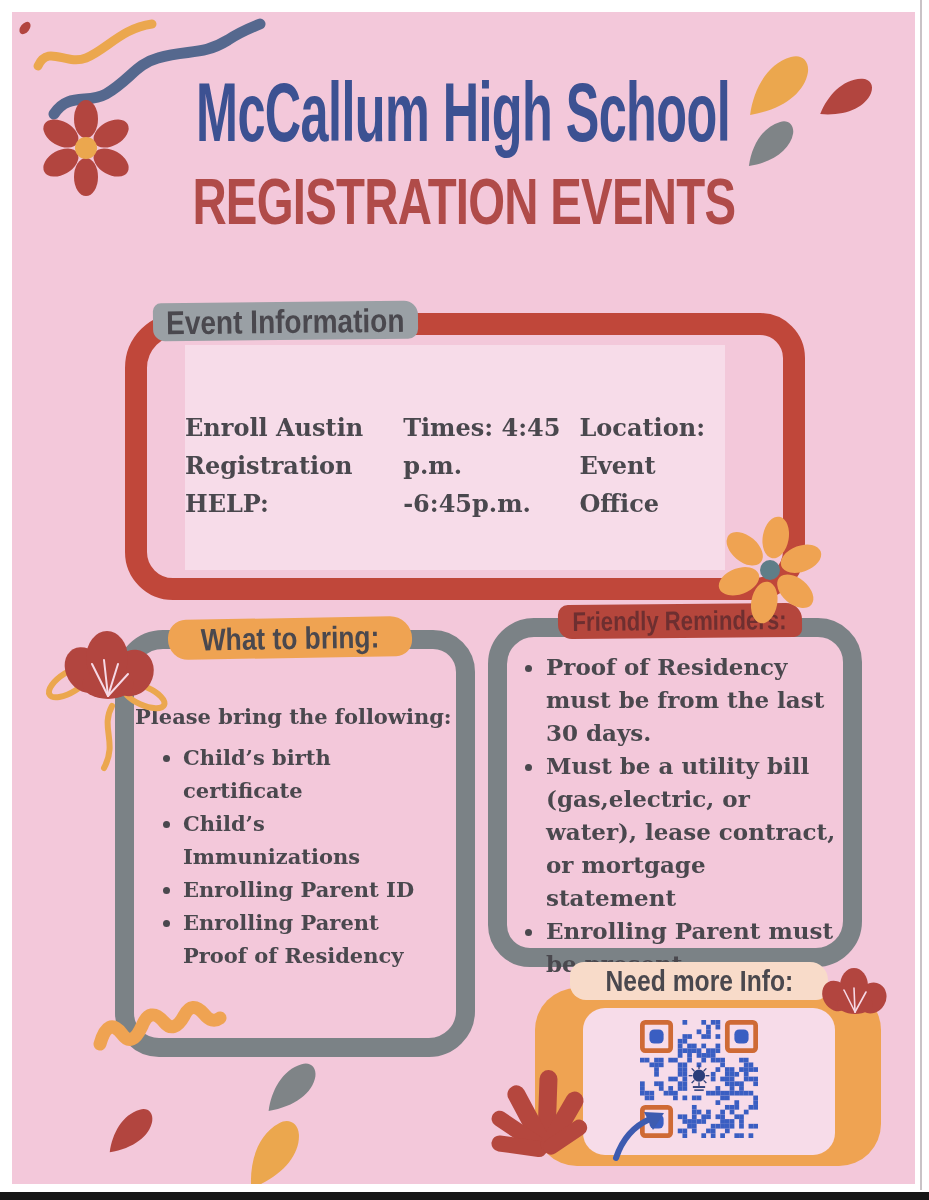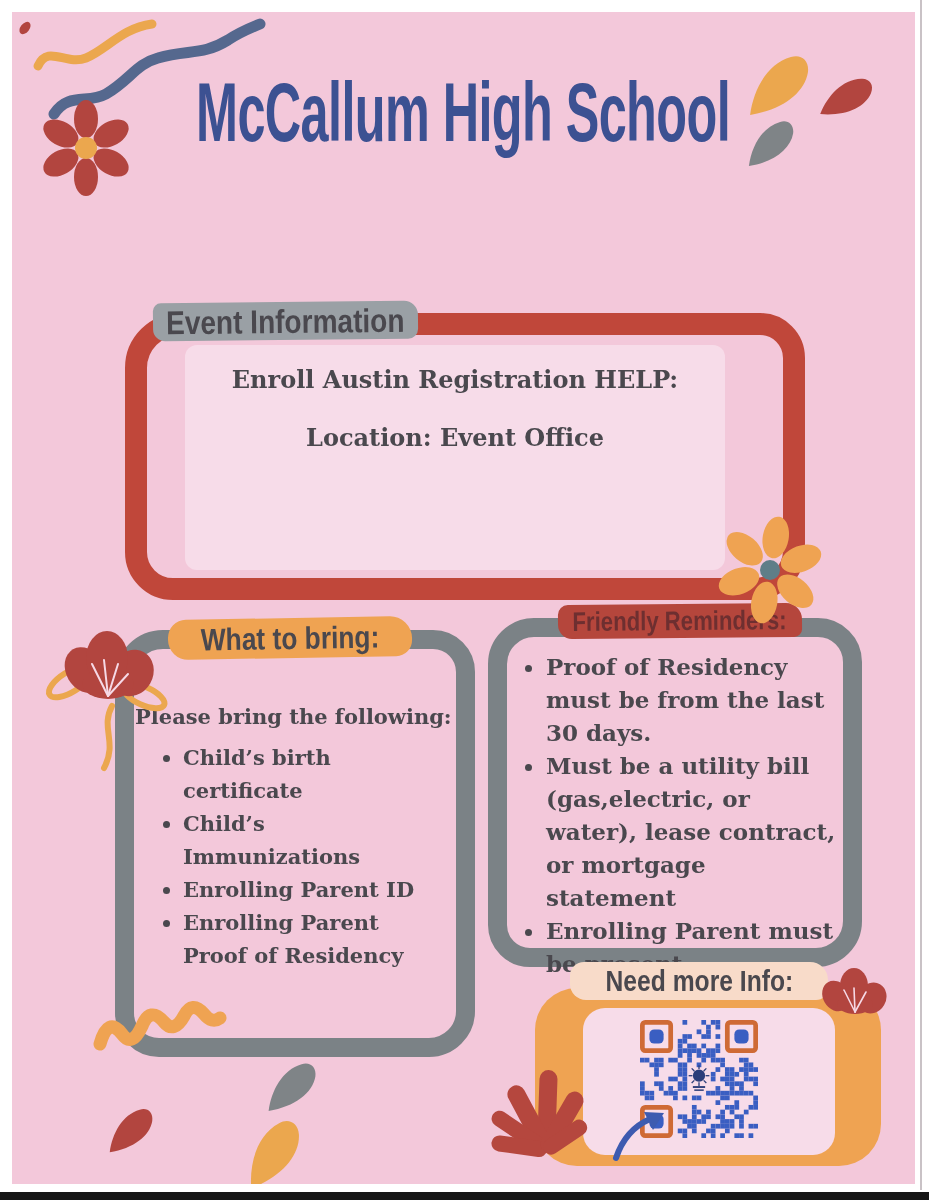--- a/index.html
+++ b/index.html
@@ -26,21 +26,21 @@
   .brush .cond{color:var(--text-dark,#4a484e);}
 
   
   .ei-brush{left:141px;top:290px;width:265px;height:38px;background:var(--brush-gray,#9aa0a5);
             border-radius:8px 14px 10px 12px;transform:rotate(-0.6deg);z-index:6;}
   .ei-brush .cond{font-size:33px;transform:scaleX(0.85);}
   .ei-box{position:absolute;left:113px;top:301px;width:680px;height:287px;box-sizing:border-box;
           border:22px solid var(--box-red,#c0473a);border-radius:55px 45px 50px 48px;z-index:2;}
   .ei-panel{position:absolute;left:173px;top:333px;width:540px;height:225px;
             background:var(--panel-pink,#f7dce9);z-index:3;
-            display:flex;flex-direction:column;align-items:center;padding-top:16px;box-sizing:border-box;border-radius:12px;}
+            display:flex;align-items:center;padding-top:16px;box-sizing:border-box;}
   .serif-text{font-family:"DejaVu Serif","Liberation Serif",serif;font-weight:700;
               color:var(--text-dark,#4a484e);}
   .ei-line{font-size:24px;line-height:38px;}
   .ei-gap{height:20px;}
 
   
   .wb-brush{left:156px;top:606px;width:244px;height:40px;background:var(--orange,#efa352);
             border-radius:18px 22px 16px 20px;transform:rotate(-1deg);z-index:6;}
   .wb-brush .cond{font-size:31px;transform:scaleX(0.85);}
   .wb-box{position:absolute;left:103px;top:618px;width:360px;height:427px;box-sizing:border-box;
@@ -117,28 +117,32 @@
     <svg class="deco" style="left:790px;top:60px;transform:rotate(14deg)" width="90" height="52" viewBox="0 0 80 80">
         <use href="#drop" fill="#b2453f"></use>
       </svg>
     <svg class="deco" style="left:712px;top:106px" width="94" height="52" viewBox="0 0 80 80">
         <use href="#drop" fill="#7f8487"></use>
       </svg>
 
     <div class="title-row school-name">
       <span class="cond">McCallum High School</span>
     </div>
+    <div class="title-row subtitle">
+      <span class="cond">REGISTRATION EVENTS</span>
+    </div>
 
     <div class="ei-box"></div>
     <div class="brush ei-brush">
       <span class="cond">Event Information</span>
     </div>
     <div class="ei-panel serif-text">
       <div class="ei-line">Enroll Austin Registration HELP:</div>
       <div class="ei-gap"></div>
+      <div class="ei-line">Times: 4:45 p.m. -6:45p.m.</div>
       <div class="ei-line">Location: Event Office</div>
     </div>
 
     <svg class="deco" style="left:700px;top:500px;z-index:7" width="116" height="116" viewBox="0 0 116 116">
       <g transform="translate(58,58)">
         <g fill="#efa352">
           <ellipse cx="0" cy="-33" rx="13" ry="21" transform="rotate(10)"></ellipse>
           <ellipse cx="0" cy="-33" rx="13" ry="21" transform="rotate(70)"></ellipse>
           <ellipse cx="0" cy="-33" rx="13" ry="21" transform="rotate(130)"></ellipse>
           <ellipse cx="0" cy="-33" rx="13" ry="21" transform="rotate(190)"></ellipse>

